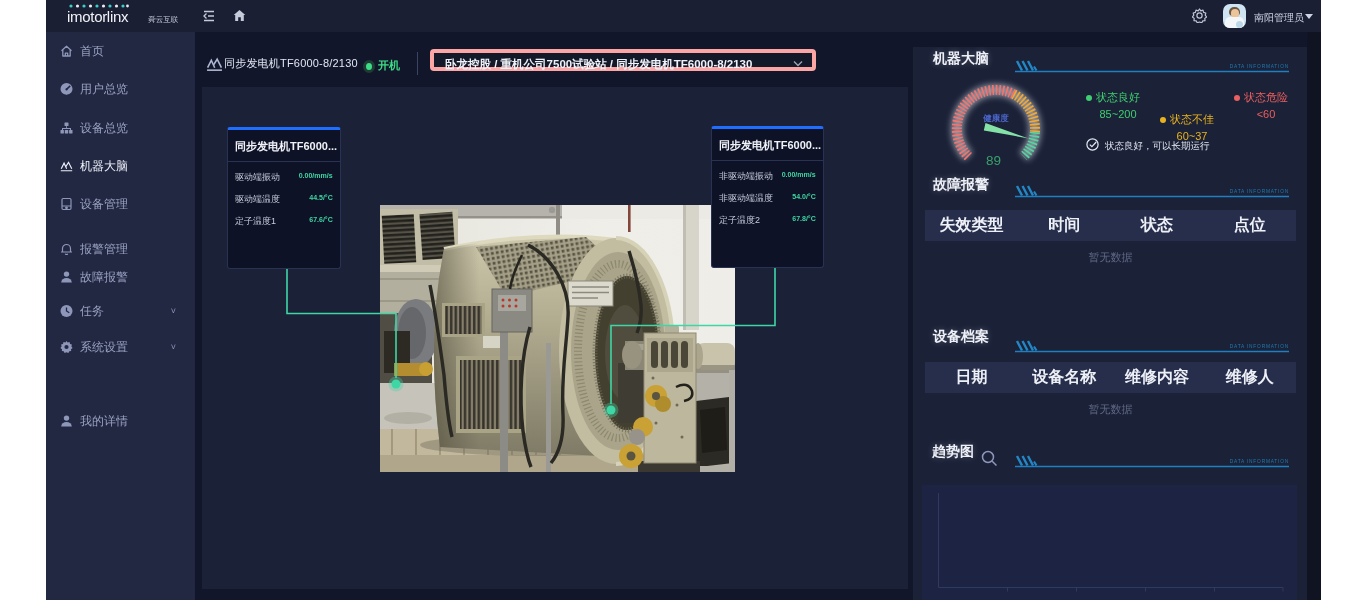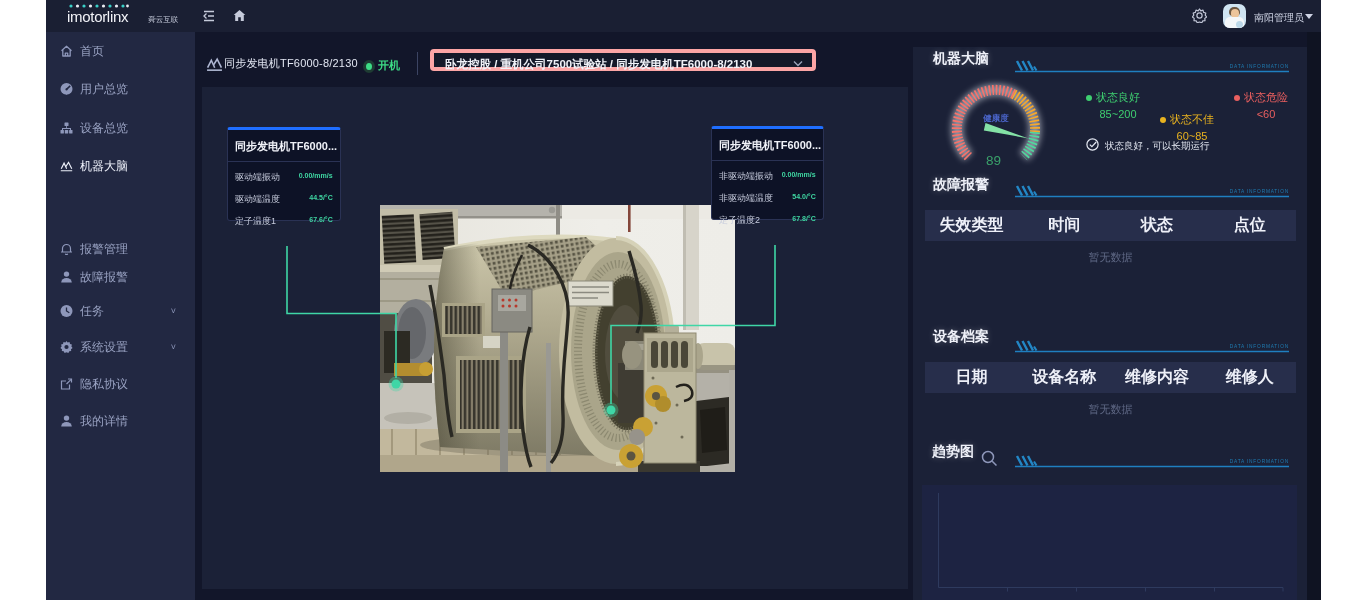--- a/index.html
+++ b/index.html
@@ -19,21 +19,21 @@
   .mi.act .tx { color:#eef1fa; }
   .mi .ch { position:absolute; right:12px; top:50%; transform:translateY(-50%); font-size:9px; color:#8e97ba; }
   
   #content { position:absolute; left:149px; top:32px; width:1126px; height:568px; background:#12162a; }
   #mainpanel { position:absolute; left:156px; top:87px; width:706px; height:502px; background:#1b2137; }
   #rightpanel { position:absolute; left:867px; top:47px; width:394px; height:553px; background:#1b2137; }
   #scrollstrip { position:absolute; left:1261px; top:32px; width:14px; height:568px; background:#0f1322; }
   
   #titlerow { position:absolute; left:156px; top:47px; width:706px; height:32px; }
   
-  .card { position:absolute; width:114px; height:94px; background:#0d1226; border:1px solid #2a3254; border-top:3px solid #1f6eff; border-radius:3px; z-index:30; }
+  .card { position:absolute; width:114px; height:142px; background:#0d1226; border:1px solid #2a3254; border-top:3px solid #1f6eff; border-radius:3px; z-index:30; }
   .card h4 { color:#f0f2f8; font-size:11px; font-weight:bold; padding:9px 7px 7px 7px; white-space:nowrap; overflow:hidden; border-bottom:1px solid #2a3254; }
   .card .rw { display:flex; justify-content:space-between; padding:0 7px; margin-top:9px; font-size:9px; white-space:nowrap; }
   .card .rw .l { color:#c7ccdd; }
   .card .rw .v { color:#3fd6a2; font-weight:bold; font-size:8px; display:inline-block; transform:scaleX(0.88); transform-origin:100% 50%; letter-spacing:0; }
   
   .sect { color:#eef0f8; font-size:14px; font-weight:bold; position:absolute; text-shadow:0 0 6px rgba(255,255,255,.25); }
   .thead { position:absolute; left:879px; width:371px; height:31px; background:#272e4b; display:flex; align-items:center; z-index:5;}
   .thead div { flex:1; text-align:center; color:#eef0f8; font-size:16px; font-weight:bold; }
   .nodata { position:absolute; left:879px; width:371px; text-align:center; color:#5f6885; font-size:11px; }
   .legend { position:absolute; font-size:11px; white-space:nowrap; }
@@ -114,20 +114,28 @@
       <div class="tx">用户总览</div>
     </div>
     <div class="mi act" style="top:115px">
       <svg class="ic" viewBox="0 0 16 14" fill="none" stroke="#eef1fa" stroke-width="1.4">
           <path d="M1.5,10.5 L5,3.5 L8.2,10.5"></path>
           <path d="M7,8 L10.5,2.5 L14.5,10.5"></path>
           <path d="M1,12.8 H15"></path>
         </svg>
       <div class="tx">机器大脑</div>
     </div>
+    <div class="mi" style="top:153px">
+      <svg class="ic" viewBox="0 0 13 13" fill="none" stroke="#8e97ba" stroke-width="1.2">
+          <rect x="2" y="1" width="9" height="11" rx="1.2"></rect>
+          <path d="M2,8.5 H11"></path>
+          <circle cx="6.5" cy="10.3" r="0.8" fill="#8e97ba"></circle>
+        </svg>
+      <div class="tx">设备管理</div>
+    </div>
     <div class="mi" style="top:198px">
       <svg class="ic" viewBox="0 0 13 13" fill="none" stroke="#8e97ba" stroke-width="1.2">
           <path d="M2.5,9.5 V6 a4 4 0 0 1 8,0 V9.5 M1,9.5 H12"></path>
           <path d="M5.3,11.2 a1.3 1.3 0 0 0 2.4,0"></path>
         </svg>
       <div class="tx">报警管理</div>
     </div>
     <div class="mi" style="top:226px">
       <svg class="ic" viewBox="0 0 13 13" fill="#8e97ba">
           <circle cx="6.5" cy="3.6" r="2.7"></circle>
@@ -143,28 +151,20 @@
       <div class="tx">任务</div>
         <div class="ch">˅</div>
     </div>
     <div class="mi" style="top:296px">
       <svg class="ic" viewBox="0 0 13 13" fill="#8e97ba">
           <path d="M6.5,.5 l1.1,1.6 1.9,-.5 .5,1.9 1.9,.5 -.5,1.9 1.2,1.6 -1.6,1.2 .2,1.9 -1.9,.2 -.9,1.7 -1.9,-.7 -1.9,.7 -.9,-1.7 -1.9,-.2 .2,-1.9 -1.6,-1.2 1.2,-1.6 -.5,-1.9 1.9,-.5 .5,-1.9 1.9,.5 Z"></path>
           <circle cx="6.5" cy="6.5" r="2.1" fill="#222842"></circle>
         </svg>
       <div class="tx">系统设置</div>
         <div class="ch">˅</div>
-    </div>
-    <div class="mi" style="top:333px">
-      <svg class="ic" viewBox="0 0 13 13" fill="none" stroke="#8e97ba" stroke-width="1.2">
-          <path d="M9.5,7 V11.5 H1.5 V3.5 H6"></path>
-          <path d="M8,1.5 H11.5 V5"></path>
-          <path d="M11.2,1.8 L6.5,6.5"></path>
-        </svg>
-      <div class="tx">隐私协议</div>
     </div>
     <div class="mi" style="top:370px">
       <svg class="ic" viewBox="0 0 13 13" fill="#8e97ba">
           <circle cx="6.5" cy="3.6" r="2.7"></circle>
           <path d="M1.2,12 a5.3 4.6 0 0 1 10.6,0 Z"></path>
         </svg>
       <div class="tx">我的详情</div>
     </div>
   </div>
   <div id="titlerow">
@@ -246,21 +246,21 @@
     <g stroke-dasharray="1.6,1.8">
       <path d="M27.4,82.6 A39 39 0 0 1 72.7,20.2" fill="none" stroke="#f8736b" stroke-width="10"></path>
       <path d="M72.7,20.2 A39 39 0 0 1 93.9,58.1" fill="none" stroke="#f7a92a" stroke-width="10"></path>
       <path d="M93.9,58.1 A39 39 0 0 1 82.6,82.6" fill="none" stroke="#4fd99e" stroke-width="10"></path>
     </g>
     <text x="55" y="47" text-anchor="middle" font-size="8.5" fill="#4a64c8" font-weight="bold" font-family="Liberation Sans">健康度</text>
     <polygon points="87.5,64.5 44.5,49.0 42.8,56.5 66,60.5" fill="#84e2a6"></polygon>
     <text x="52.5" y="90.5" text-anchor="middle" font-size="13.5" fill="#3aa06a" font-family="Liberation Sans">89</text>
   </svg>
   <div class="legend" style="left:1040px;top:90px;color:#3ecf70;"><span class="dot" style="background:#3ecf70"></span>状态良好<span class="sub">85~200</span></div>
-  <div class="legend" style="left:1114px;top:90px;color:#e8b21f;margin-top:22px;"><span class="dot" style="background:#e8b21f"></span>状态不佳<span class="sub">60~85</span></div>
+  <div class="legend" style="left:1114px;top:90px;color:#e8b21f;margin-top:22px;"><span class="dot" style="background:#e8b21f"></span>状态不佳<span class="sub">60~37</span></div>
   <div class="legend" style="left:1188px;top:90px;color:#ea5f5f;"><span class="dot" style="background:#ea5f5f"></span>状态危险<span class="sub">&lt;60</span></div>
   <svg class="abs" style="left:1040px;top:138px" width="13" height="13" viewBox="0 0 13 13" fill="none" stroke="#e6eaf4" stroke-width="1.2">
     <circle cx="6.5" cy="6.5" r="5.6"></circle>
       <path d="M3.8,6.6 L5.9,8.6 L10.2,4.0"></path>
   </svg>
   <div class="abs" style="left:1059px;top:140px;font-size:9.5px;color:#e2e6f0;">状态良好，可以长期运行</div>
   <div class="sect" style="left:887px;top:176px;">故障报警</div>
   <svg class="abs" style="left:968px;top:185px" width="276" height="13" viewBox="0 0 276 13">
     <path d="M1,11.5 H275" stroke="#1f7fc0" stroke-width="1.4"></path>
     <path d="M3,1 L8,10.5 M8.5,1 L13.5,10.5 M14,1 L19,10.5" stroke="#2387c6" stroke-width="2.4"></path>

